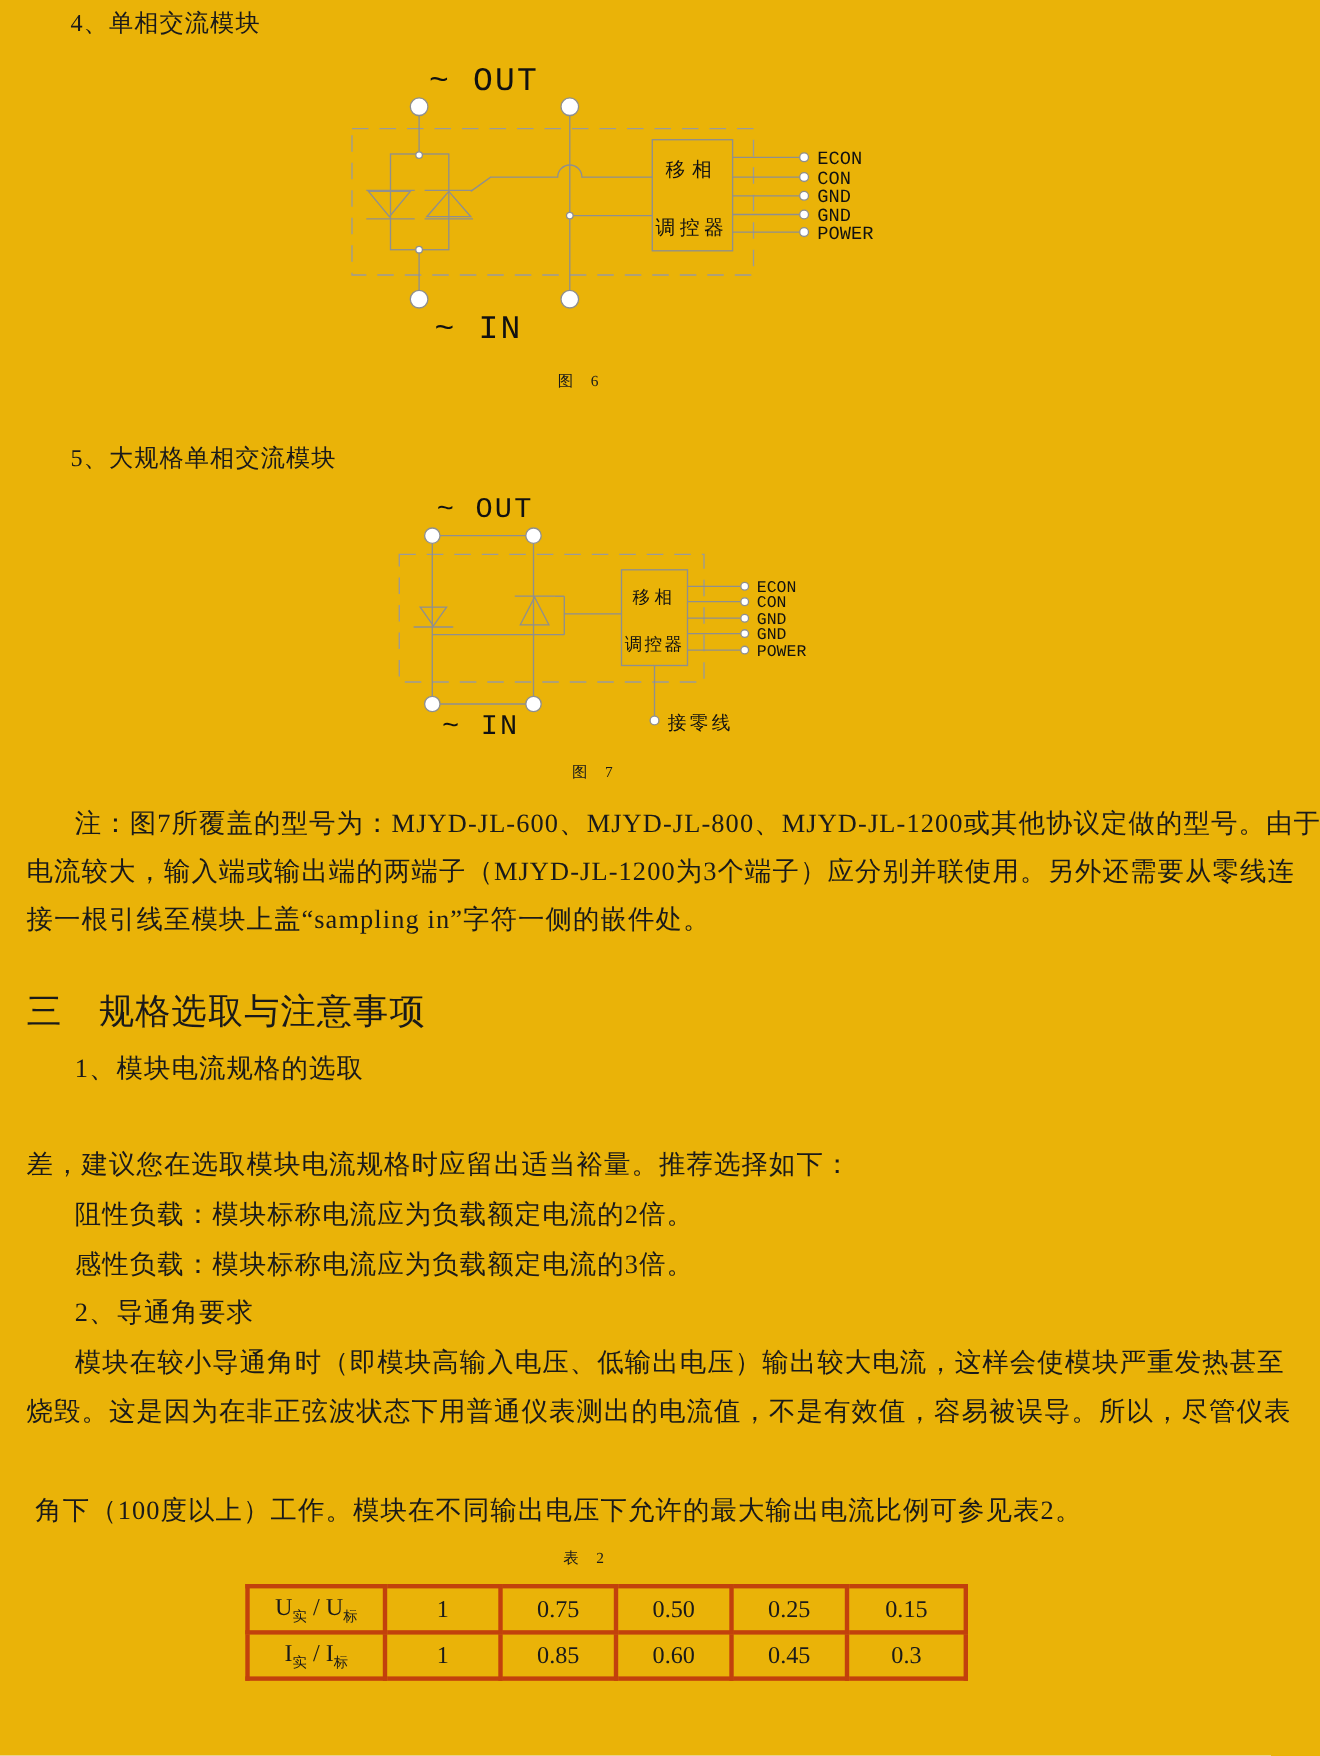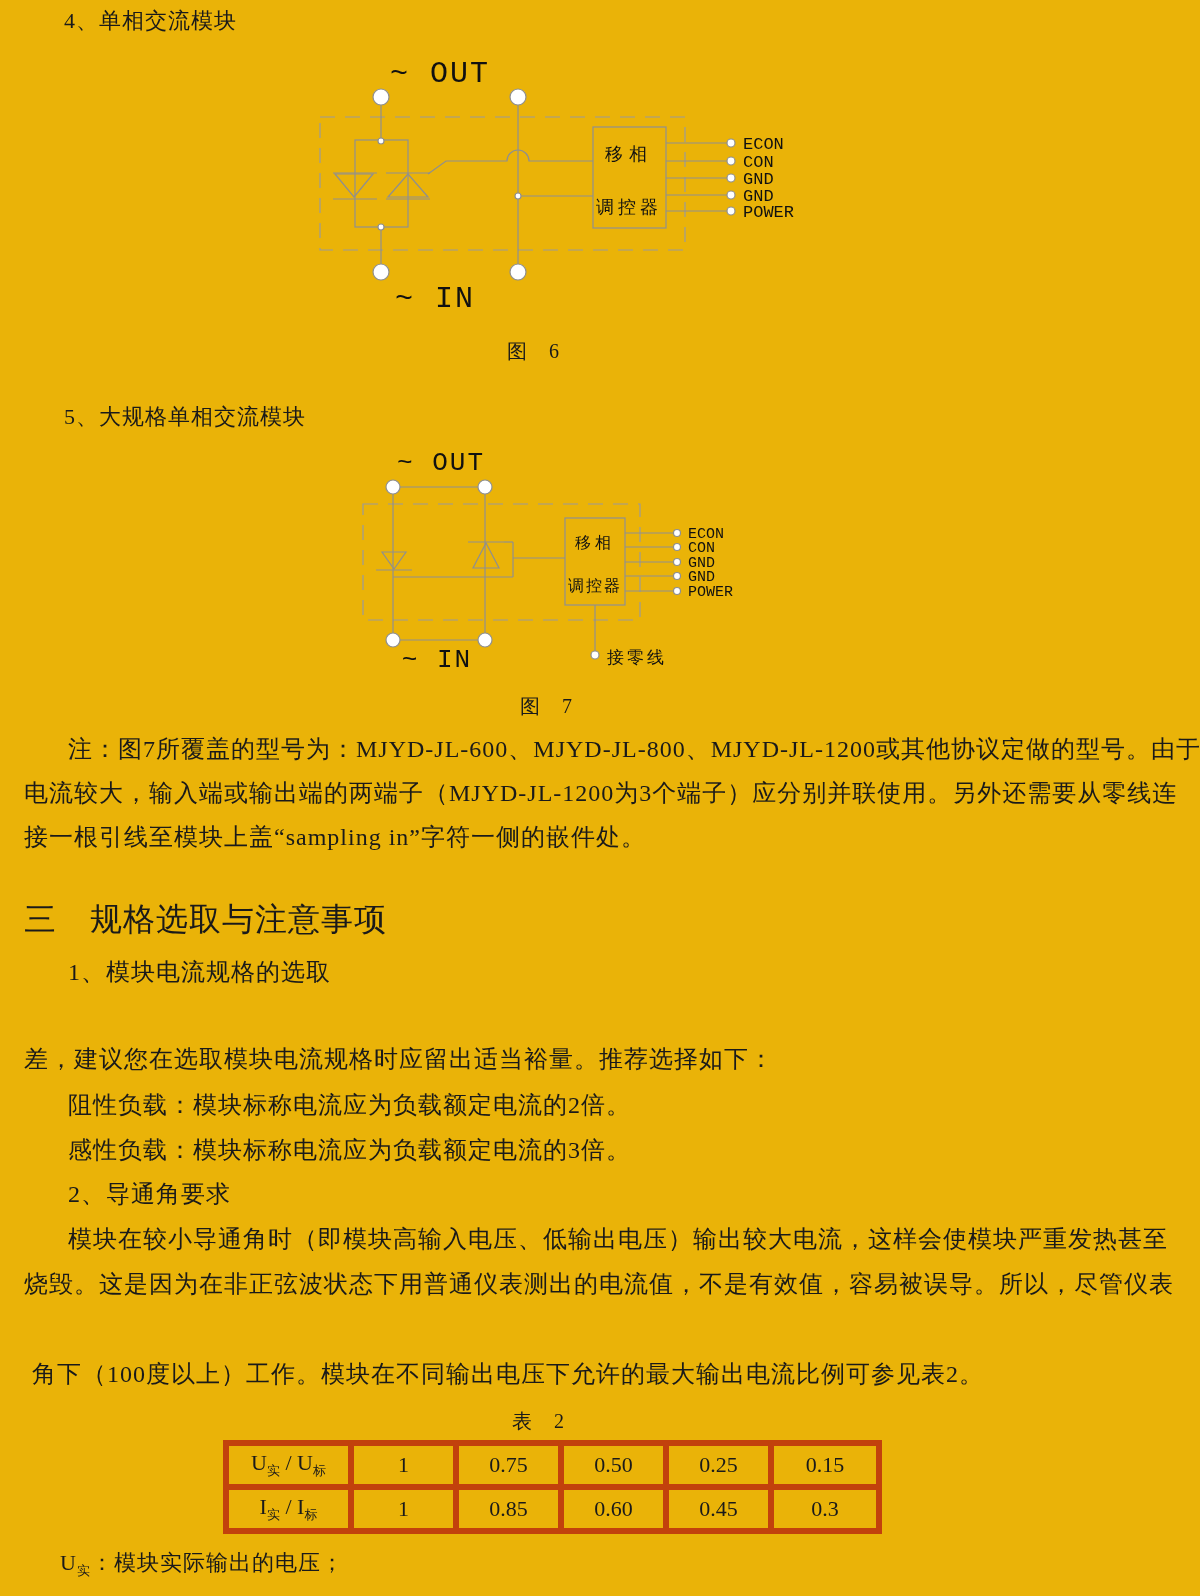--- a/index.html
+++ b/index.html
@@ -1,30 +1,30 @@
 <!DOCTYPE html>
 <html><head>
 <meta charset="utf-8">
 <style>
   html,body{margin:0;padding:0;background:#e8e8e8;}
   .page{position:relative;width:1200px;height:1596px;background:#eab308;margin:0 auto;
         font-family:"Liberation Serif","DejaVu Serif",serif;color:#1a1a1a;overflow:hidden;}
   .line{position:absolute;font-size:24px;letter-spacing:1px;white-space:nowrap;line-height:26px;}
   .h{font-size:22px;}
   .sec{font-size:32px;}
-  .cap{position:absolute;font-size:20px;letter-spacing:1px;white-space:nowrap;}
+  .cap{position:absolute;font-size:14px;letter-spacing:1px;white-space:nowrap;}
   .figsvg{position:absolute;}
   svg text{fill:#111;}
   svg .wire{stroke:#8f8f8f;stroke-width:1.2;fill:none;}
   svg .dash{stroke:#9a9a9a;stroke-width:1.2;fill:none;stroke-dasharray:15 10;}
   svg .term{stroke:#8f8f8f;stroke-width:1.2;fill:#ffffff;}
   svg .cjk{font-family:"Liberation Serif","DejaVu Serif",serif;}
   svg .mono{font-family:"Liberation Mono","DejaVu Sans Mono",monospace;}
   .tbl{position:absolute;left:223px;top:1440px;border-collapse:collapse;table-layout:fixed;}
-  .tbl td{border:6px solid #c2410c;text-align:center;vertical-align:middle;
+  .tbl td{border:4px solid #c2410c;text-align:center;vertical-align:middle;
           font-size:22px;padding:0;height:38px;}
   sub.sm{font-size:13px;}
   .footer{position:absolute;font-size:22px;letter-spacing:1px;white-space:nowrap;}
 </style>
 </head>
 <body>
 
 <div class="page">
 
   <div class="line h" style="left:64px;top:8px;">4、单相交流模块</div>
@@ -194,17 +194,14 @@
         </td>
         <td>1</td>
         <td>0.85</td>
         <td>0.60</td>
         <td>0.45</td>
         <td>0.3</td>
       </tr>
     </tbody>
   </table>
 
-  <div class="footer" style="left:60px;top:1548px;">
-    <span>U</span><sub class="sm">实</sub><span>：模块实际输出的电压；</span>
-  </div>
 
 </div>
 
 </body></html>

